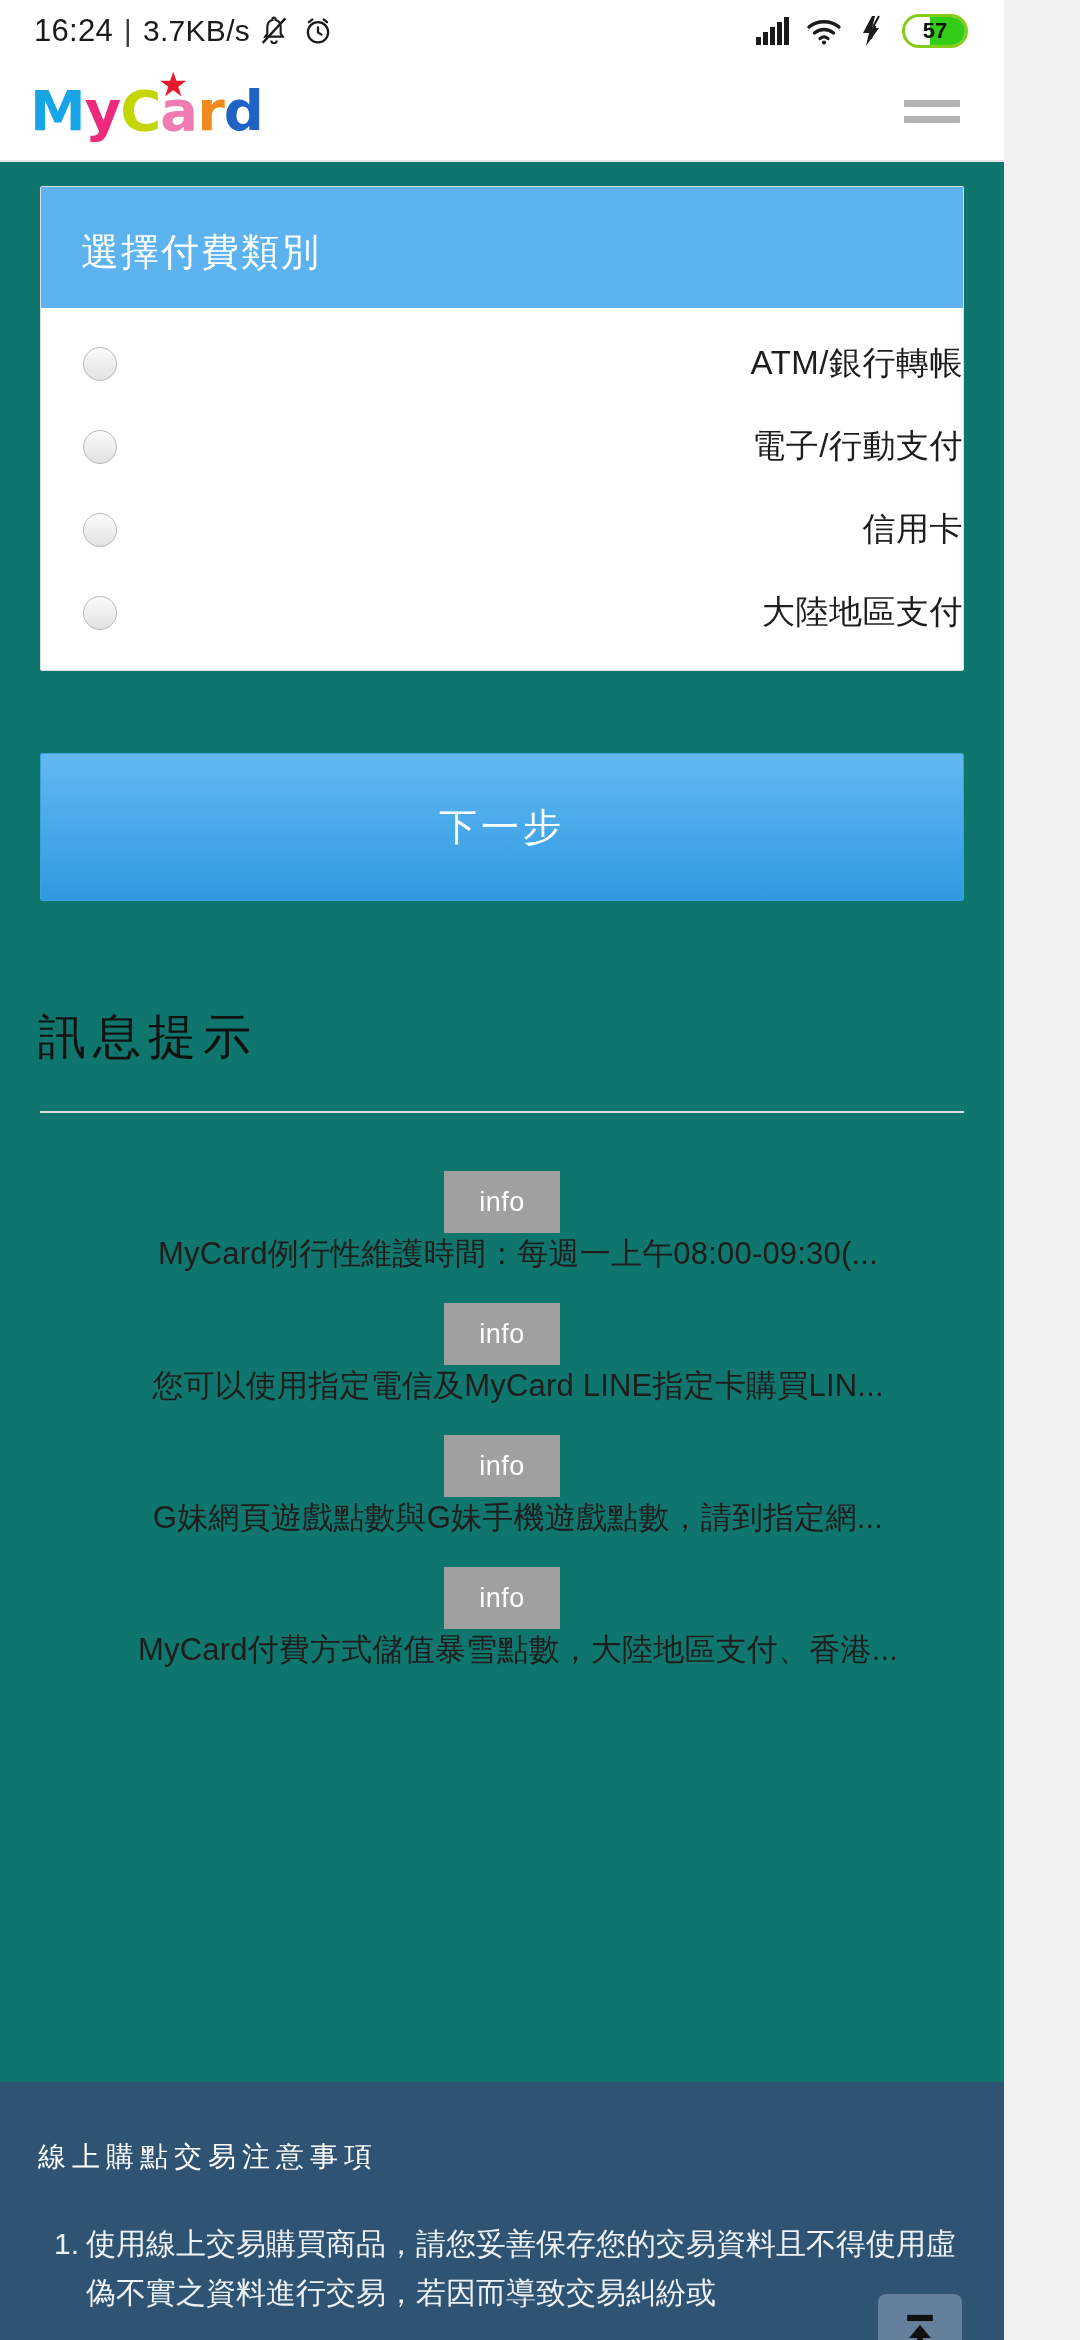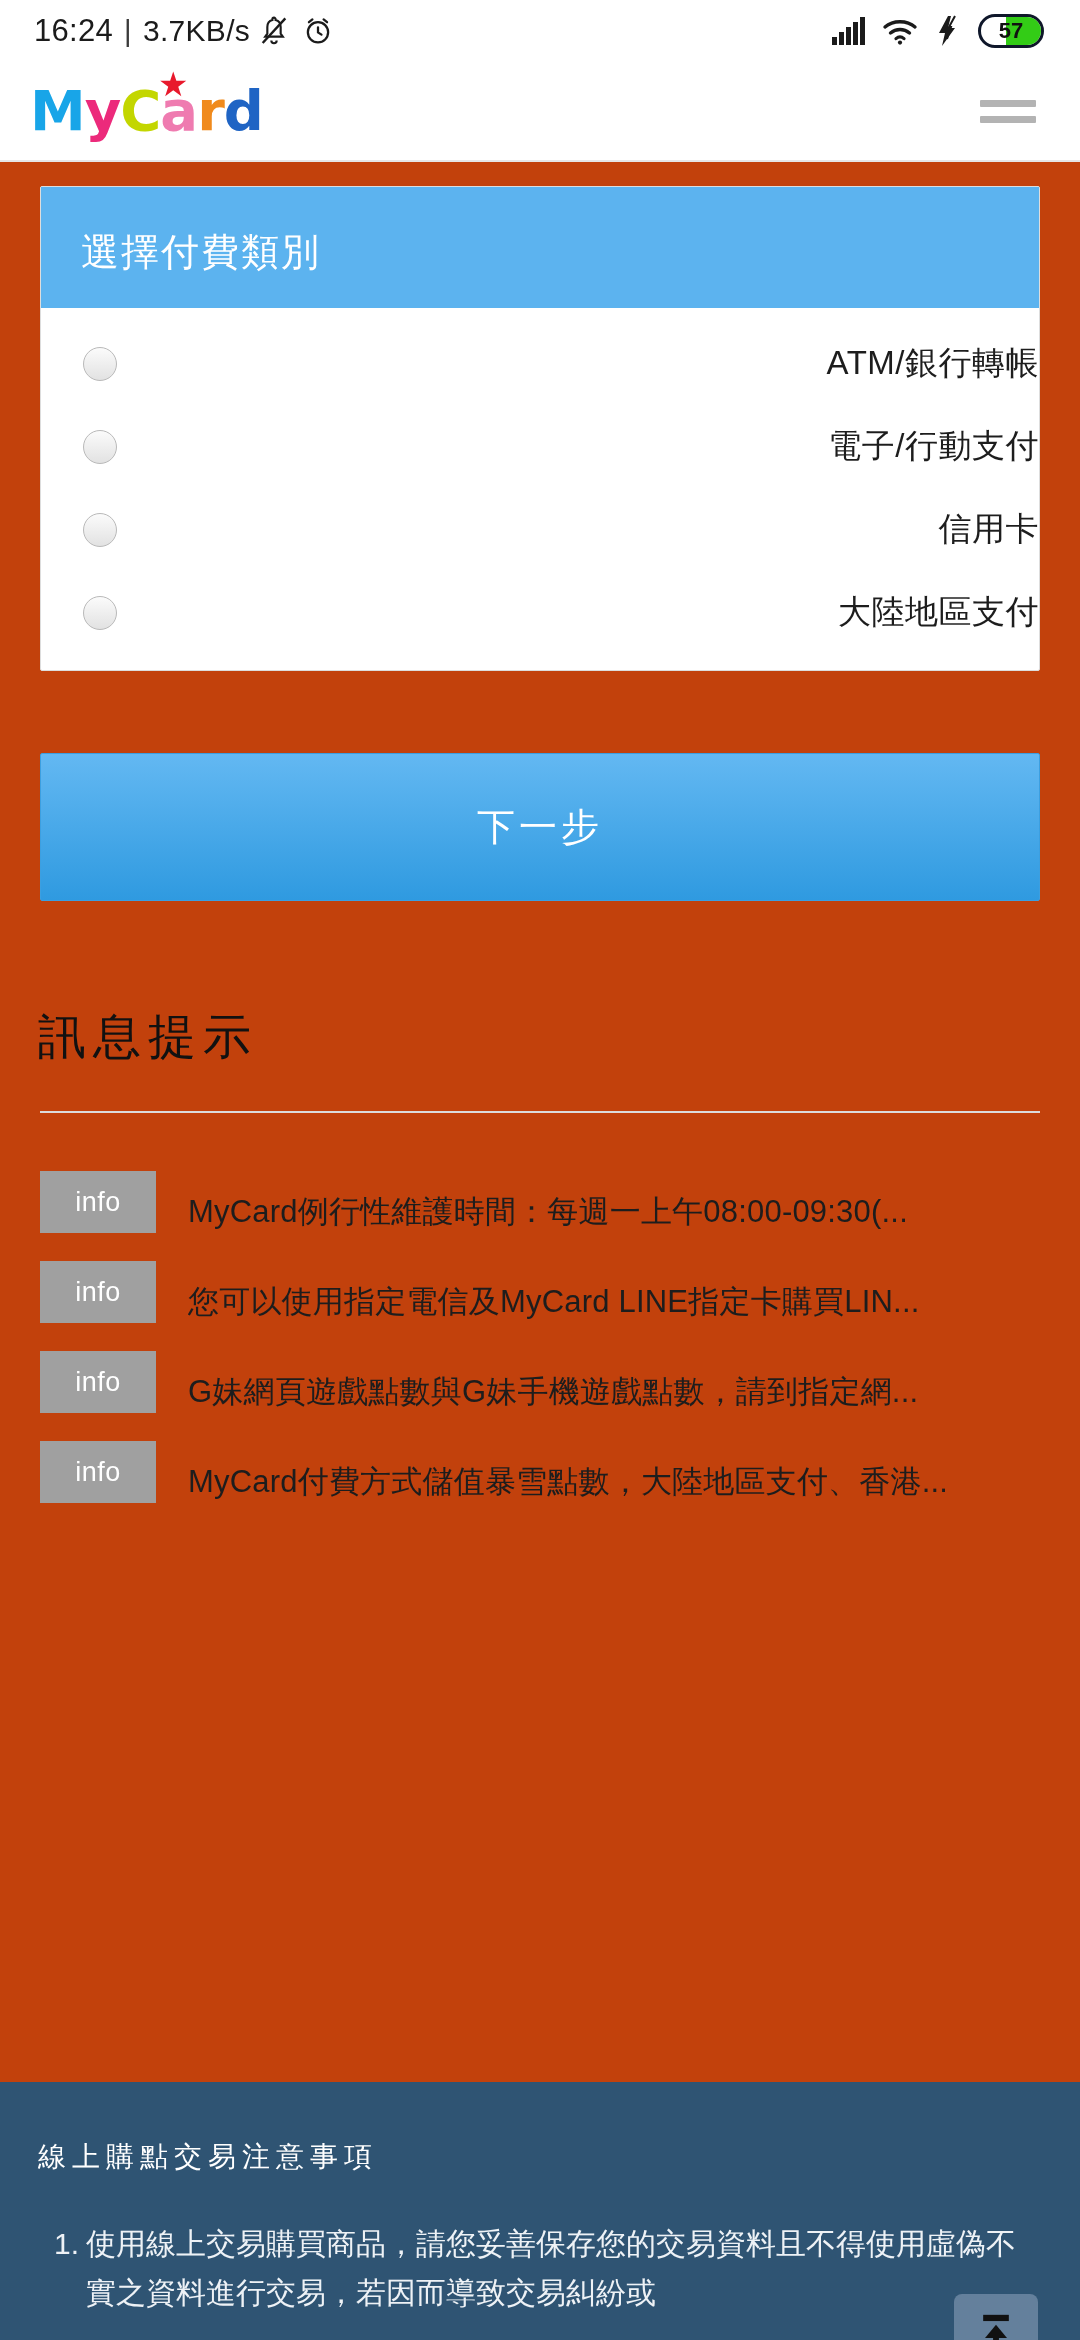--- a/index.html
+++ b/index.html
@@ -7,23 +7,23 @@
   html, body {
     width: 1080px;
     height: 2340px;
     font-family: "Liberation Sans", "DejaVu Sans", sans-serif;
     background: #f1f1f1;
     overflow: hidden;
   }
 
   #screen {
     position: relative;
-    width: 1080px;
+    width: 1004px;
     height: 2340px;
-    background: #c2410c;
+    background: #0f766e;
   }
 
   
   .statusbar {
     height: 62px;
     background: #ffffff;
     display: flex;
     align-items: center;
     justify-content: space-between;
     padding: 0 36px 0 34px;
@@ -43,21 +43,21 @@
   .sb-icons-left { display: flex; align-items: center; margin-left: 8px; gap: 12px; }
   .sb-right { display: flex; align-items: center; gap: 15px; }
 
   .ic { display: inline-block; line-height: 0; }
 
   
   .battery {
     position: relative;
     width: 66px;
     height: 34px;
-    border: 3px solid #0f172a;
+    border: 3px solid #84cc16;
     border-radius: 17px;
     background: #fff;
     overflow: hidden;
     display: flex;
     align-items: center;
   }
   .battery .fill {
     position: absolute;
     right: 0; top: 0; bottom: 0;
     width: 58%;
@@ -186,22 +186,23 @@
   }
   .divider {
     margin: 42px 40px 0 40px;
     height: 2px;
     background: #dcdcdc;
   }
 
   .info-list { margin-top: 44px; }
   .info-row {
     display: flex;
-    align-items: flex-end;
+    align-items: center;
     padding: 14px 40px 14px 40px;
+    flex-direction: column;
   }
   .info-badge {
     flex: 0 0 auto;
     width: 116px;
     height: 62px;
     background: #a0a0a0;
     color: #ffffff;
     font-size: 27px;
     display: flex;
     align-items: center;

